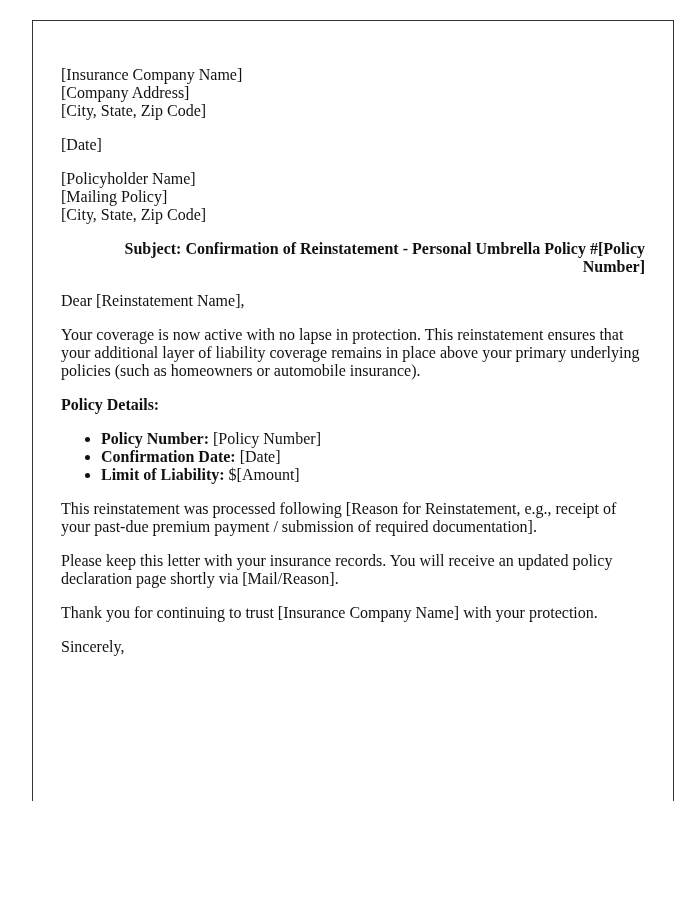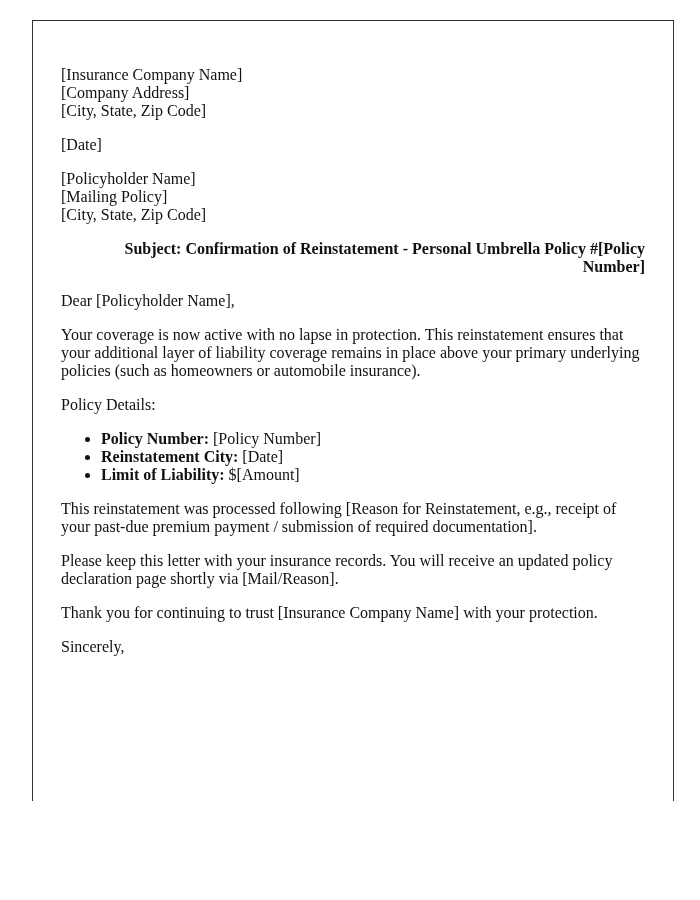--- a/index.html
+++ b/index.html
@@ -34,21 +34,21 @@
       min-height: 1000px;
     }
     .letter p {
       margin: 0 0 16px 0;
     }
     .subject {
       font-weight: bold;
       text-align: right;
     }
     .section-heading {
-      font-weight: normal;
+      font-weight: bold;
     }
     ul.details {
       margin: 0 0 16px 0;
       padding-left: 40px;
       list-style: disc;
     }
     ul.details li {
       margin: 0;
     }
     ul.details b {
@@ -73,30 +73,30 @@
 
     <p class="block">
       </p>
       <div>[Policyholder Name]</div>
       <div>[Mailing Policy]</div>
       <div style="margin-bottom:16px;">[City, State, Zip Code]</div>
     <p></p>
 
     <p class="subject">Subject: Confirmation of Reinstatement - Personal Umbrella Policy #[Policy Number]</p>
 
-    <p>Dear [Policyholder Name],</p>
+    <p>Dear [Reinstatement Name],</p>
 
 
     <p>Your coverage is now active with no lapse in protection. This reinstatement ensures that your additional layer of liability coverage remains in place above your primary underlying policies (such as homeowners or automobile insurance).</p>
 
     <p class="section-heading">Policy Details:</p>
 
     <ul class="details">
       <li><b>Policy Number:</b><span> [Policy Number]</span></li>
-      <li><b>Reinstatement City:</b><span> [Date]</span></li>
+      <li><b>Confirmation Date:</b><span> [Date]</span></li>
       <li><b>Limit of Liability:</b><span> $[Amount]</span></li>
     </ul>
 
     <p>This reinstatement was processed following [Reason for Reinstatement, e.g., receipt of your past-due premium payment / submission of required documentation].</p>
 
     <p>Please keep this letter with your insurance records. You will receive an updated policy declaration page shortly via [Mail/Reason].</p>
 
 
     <p>Thank you for continuing to trust [Insurance Company Name] with your protection.</p>
 

